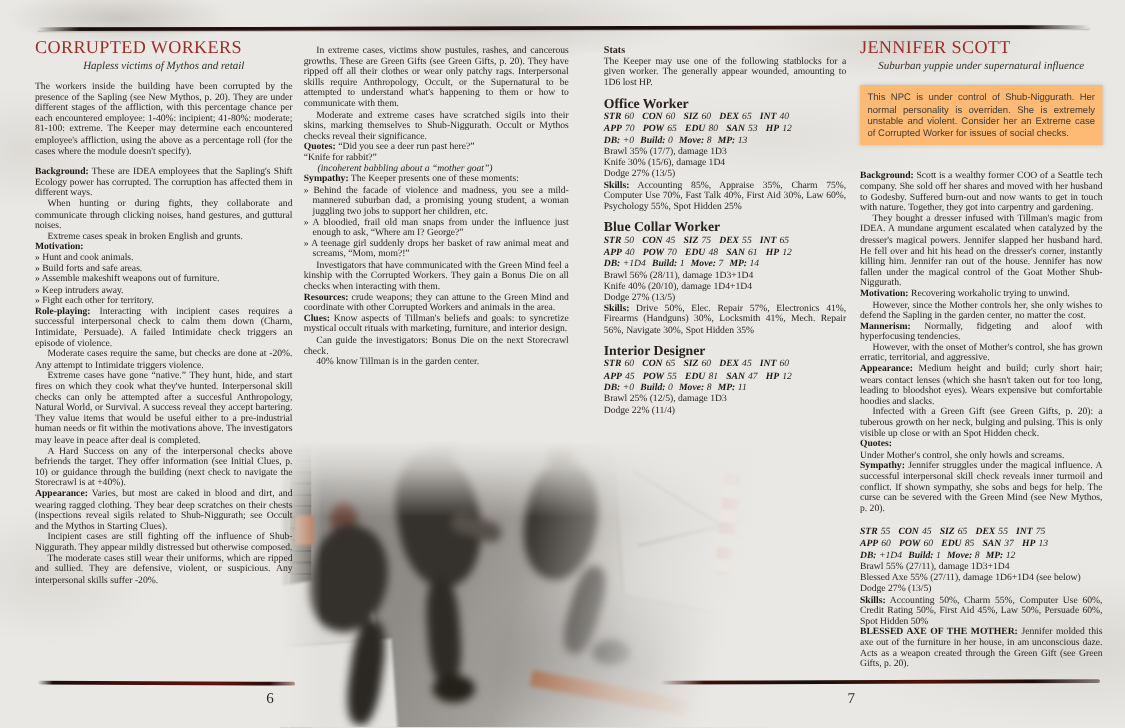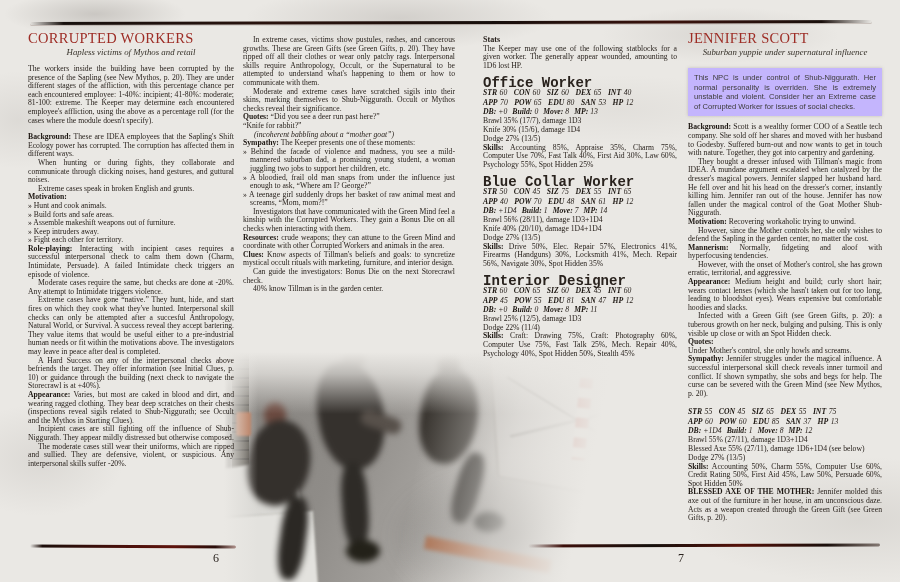--- a/index.html
+++ b/index.html
@@ -55,33 +55,33 @@
 
   .para{margin:0;}
   .para.gap{margin-top:8px;}
   .ind{text-indent:10px;}
   .hang{padding-left:7px;text-indent:-7px;}
   .it{font-style:italic;margin-left:11px;}
   .lbl{font-weight:bold;color:#1d1712;}
 
   .statshead{font-weight:bold;font-size:8.1px;margin:0;}
   .statblock{margin-top:9px;}
-  .sb-name{font-weight:bold;font-size:14px;line-height:9px;font-family:Liberation Mono, monospace;}
+  .sb-name{font-weight:bold;font-size:11px;line-height:9px;}
   .sline{line-height:9.2px;white-space:nowrap;text-align:left;}
   .pair{margin-right:6.5px;font-style:italic;}
   .pair b{margin-right:2.5px;color:#1d1712;}
   .pair.d{margin-right:5px;}
   .pair.d b{margin-right:2px;}
   .atk{line-height:9.2px;text-align:left;}
 
   .callout{
-    background:#c4b5fd;
+    background:#fdba74;
     font-family:"Liberation Sans",sans-serif;
     font-size:7.6px;line-height:9.6px;color:#3c3b39;
-    padding:5px 6px;margin:11px 0 7px 0;text-align:justify;
+    padding:5px 6px;margin:11px 0 20px 0;text-align:justify;
     box-shadow:0 0 3px rgba(120,115,110,.35);
   }
 
   
   .photo{position:absolute;z-index:1;left:224px;top:352px;width:466px;height:230px;overflow:hidden;}
   .ph-base{
     position:absolute;inset:0;
     background:linear-gradient(112deg,#84817d 0%,#8f8c88 28%,#a6a39f 48%,#c2bfbb 62%,#dddbd7 78%,#e7e5e1 100%);
   }
   .ph-floor-shadow{
@@ -292,21 +292,20 @@
 
   <div class="statblock">
     <div class="sb-name">Interior Designer</div>
     <div class="sline"><span class="pair"><b>STR</b><span>60</span></span><span class="pair"><b>CON</b><span>65</span></span><span class="pair"><b>SIZ</b><span>60</span></span><span class="pair"><b>DEX</b><span>45</span></span><span class="pair"><b>INT</b><span>60</span></span></div>
     <div class="sline"><span class="pair"><b>APP</b><span>45</span></span><span class="pair"><b>POW</b><span>55</span></span><span class="pair"><b>EDU</b><span>81</span></span><span class="pair"><b>SAN</b><span>47</span></span><span class="pair"><b>HP</b><span>12</span></span></div>
     <div class="sline"><span class="pair d"><b>DB:</b><span>+0</span></span><span class="pair d"><b>Build:</b><span>0</span></span><span class="pair d"><b>Move:</b><span>8</span></span><span class="pair d"><b>MP:</b><span>11</span></span></div>
     <div>
         <div class="atk">Brawl  25% (12/5), damage 1D3</div>
         <div class="atk">Dodge  22% (11/4)</div>
       </div>
-    <p class="para"><b class="lbl">Skills:</b><span> Craft: Drawing 75%, Craft: Photography 60%, Computer Use 75%, Fast Talk 25%, Mech. Repair 40%, Psychology 40%, Spot Hidden 50%, Stealth 45%</span></p>
   </div>
 </div>
 
 <div class="col col-r2">
   <h1 class="sec">JENNIFER SCOTT</h1>
   <p class="subtitle">Suburban yuppie under supernatural influence</p>
   <div class="callout">This NPC is under control of Shub-Niggurath. Her normal personality is overriden. She is extremely unstable and violent. Consider her an Extreme case of Corrupted Worker for issues of social checks.</div>
 
   <div>
 

